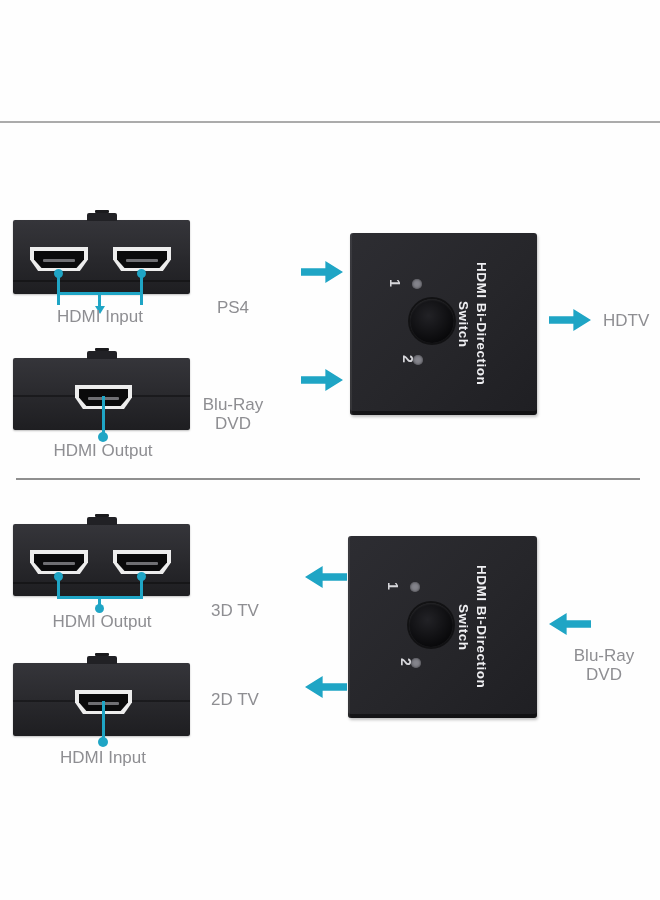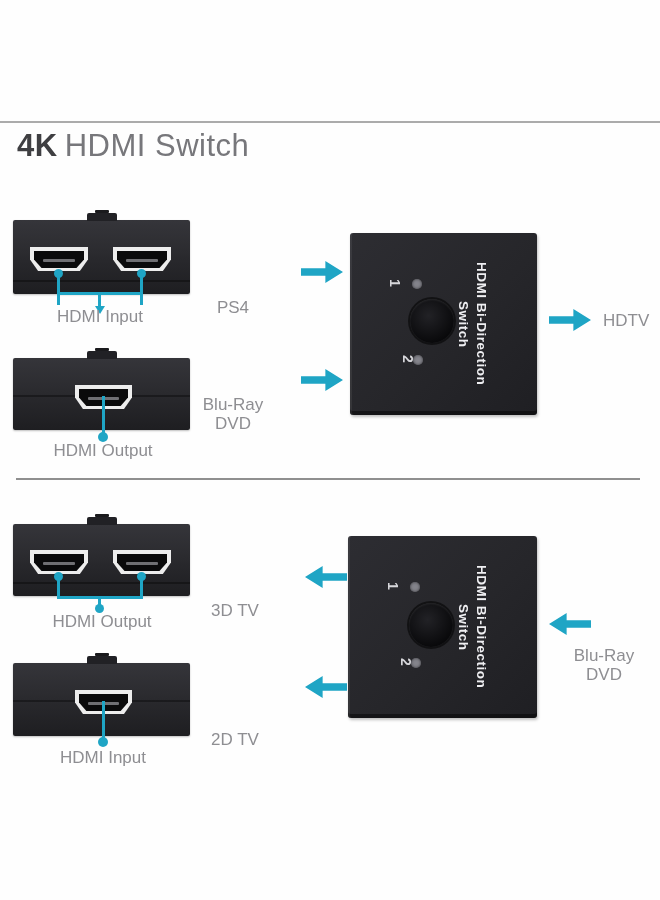--- a/index.html
+++ b/index.html
@@ -60,23 +60,20 @@
              writing-mode:vertical-rl; text-align:center;
              color:#efeff2; font-weight:700; font-size:13.5px; line-height:18px; letter-spacing:.5px; }
   .sw-text span { display:block; }
 </style>
 </head>
 <body>
 
 <div class="stage">
 
   <div class="rule-top"></div>
-  <div class="title">
-    <b>4K</b><span>HDMI Switch</span>
-  </div>
 
 
   <div class="device" style="left:13px;top:220px;width:177px;height:74px">
     <div class="notch"></div>
     <div class="seam" style="bottom:12px"></div>
     <div class="port" style="left:17px;top:27px">
         <div class="port-in">
           <div class="pins"></div>
         </div>
       </div>
@@ -168,21 +165,21 @@
         </div>
       </div>
   </div>
   <div class="clv" style="left:102px;top:701px;height:40px"></div>
   <div class="cdot big" style="left:98px;top:737px"></div>
   <div class="label t-center" style="left:23px;top:748px;width:160px">HDMI Input</div>
 
   <div class="label t-right" style="left:175px;top:565px;width:120px">3D TV</div>
   <div class="arr left" style="left:305px;top:566px"></div>
 
-  <div class="label t-right" style="left:175px;top:694px;width:120px">2D TV</div>
+  <div class="label t-right" style="left:175px;top:654px;width:120px">2D TV</div>
   <div class="arr left" style="left:305px;top:676px"></div>
 
   <div class="hswitch" style="left:348px;top:536px;width:189px;height:182px">
     <div class="sw-num" style="left:37px;top:42px">1</div>
     <div class="led" style="left:62px;top:46px"></div>
     <div class="sw-btn" style="left:61px;top:67px"></div>
     <div class="sw-num" style="left:50px;top:118px">2</div>
     <div class="led" style="left:63px;top:122px"></div>
     <div class="sw-text">
       <span>HDMI Bi-Direction</span>

